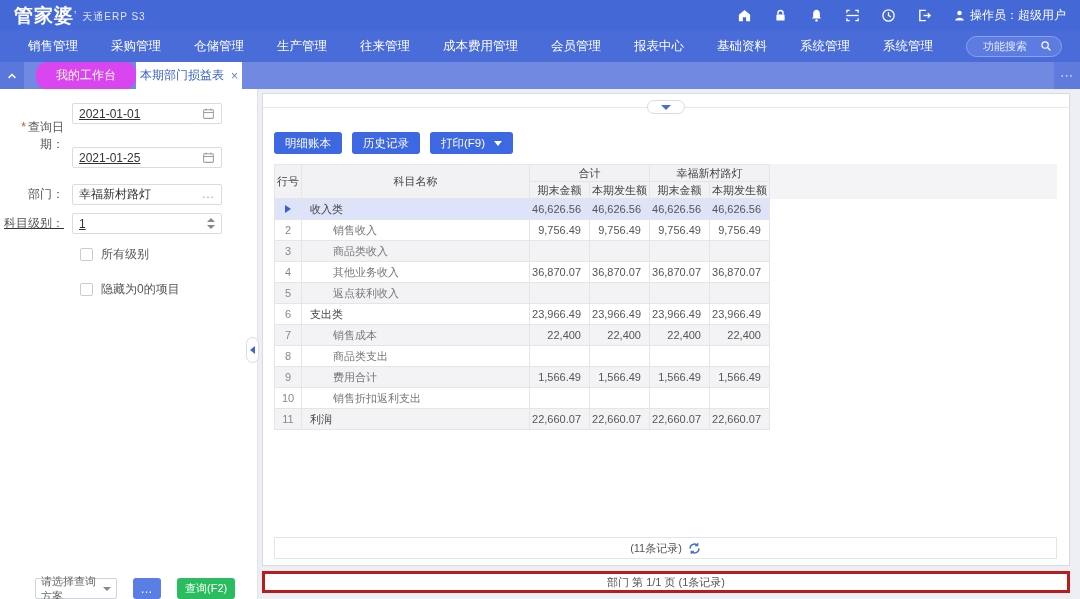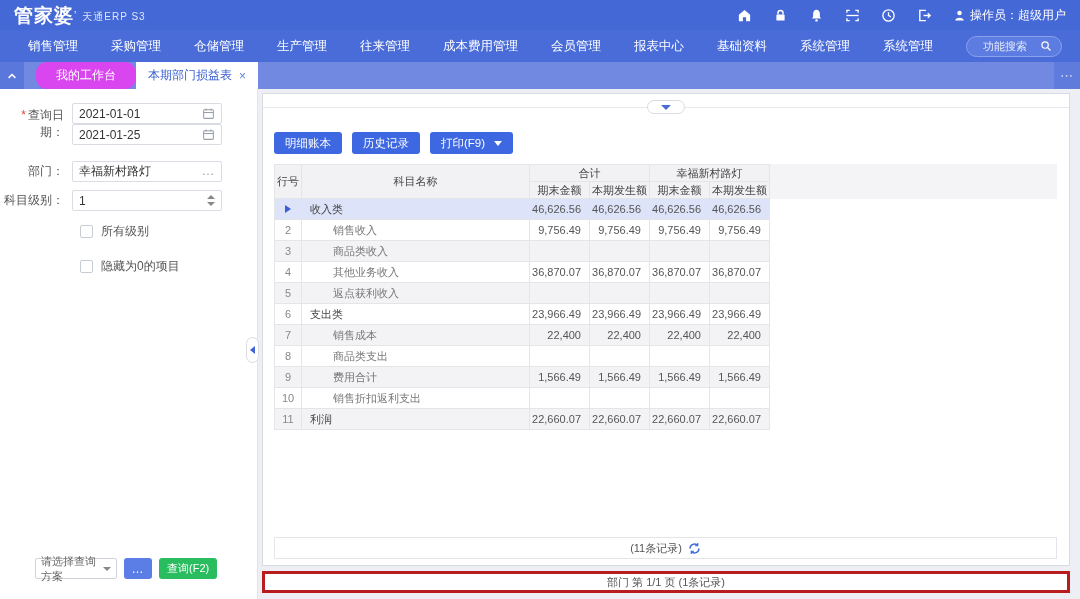--- a/index.html
+++ b/index.html
@@ -23,46 +23,46 @@
   .search-pill { margin-left:auto; width:112px; height:21px; border-radius:11px; background:#5d7ce2; border:1px solid #8ba1ec; display:flex; align-items:center; justify-content:space-between; padding:0 9px 0 16px; cursor:text; }
   .search-pill .ph { font-size:11px; color:#e4eafc; }
   .search-pill svg { width:12px; height:12px; }
 
   
   .tabbar { height:27px; background:#7189e1; display:flex; align-items:stretch; }
   .tab-collapse { width:24px; background:#5a78dc; display:flex; align-items:center; justify-content:center; cursor:pointer; }
   .tab-collapse svg { width:12px; height:12px; }
   .tab { display:flex; align-items:center; padding:0 20px; font-size:12px; color:#fff; cursor:pointer; }
   .tab.inactive { background:#d946ef; margin-left:12px;border-radius:11px; }
-  .tab.active { background:#fff; color:#3a60d2; padding:0 12px; gap:7px; }
+  .tab.active { background:#fff; color:#3a60d2; padding:0 4px; gap:7px; }
   .tab-close { font-size:12px; color:#5f7fd8; cursor:pointer; line-height:1; }
   .tab-more { margin-left:auto; width:26px; background:#5f7cdd; color:#cdd8f7; display:flex; align-items:center; justify-content:center; font-size:13px; letter-spacing:1px; cursor:pointer; }
 
   
   .content { height:510px; display:flex; position:relative; }
 
   
   .left-panel { width:258px; background:#fff; border-right:1px solid #e2e4ea; position:relative; padding-top:14px; flex:none; }
   .f-row { display:flex; align-items:center; margin-bottom:8px; }
   .f-label { width:72px; text-align:right; font-size:12px; color:#555; padding-right:8px; flex:none; }
   .f-label .req { color:#e0483a; margin-right:2px; }
   .input-box { width:150px; height:21px; border:1px solid #d9dce2; border-radius:2px; background:#fff; display:flex; align-items:center; font-size:12px; color:#333; padding:0 6px; position:relative; }
   .input-box input { border:none; outline:none; width:100%; font-size:12px; color:#333; font-family:inherit; background:transparent; }
   .suffix { margin-left:auto; display:flex; align-items:center; color:#999; }
   .cal-icon svg { width:13px; height:13px; }
   .dots { font-size:12px; color:#999; letter-spacing:1px; line-height:0.4; cursor:pointer; }
   .spin { display:flex; flex-direction:column; gap:3px; margin-left:auto; cursor:pointer; }
   .spin i { width:0; height:0; border-left:4px solid transparent; border-right:4px solid transparent; display:block; }
   .spin .up { border-bottom:4px solid #888; }
   .spin .dn { border-top:4px solid #888; }
-  .date-group { display:flex; flex-direction:column; gap:0; }
+  .date-group { display:flex; flex-direction:column; gap:23px;text-decoration:underline; }
   .chk-row { display:flex; align-items:center; gap:8px; margin:12px 0 0 80px; cursor:pointer; }
   .chk-box { width:13px; height:13px; border:1px solid #c7ccd4; border-radius:2px; background:#fff; flex:none; }
   .chk-label { font-size:12px; color:#555; }
-  .left-bottom { position:absolute; bottom:20px; left:35px; display:flex; align-items:center; gap:7px; }
+  .left-bottom { position:absolute; bottom:0; left:35px; display:flex; align-items:center; gap:16px; }
   .scheme-select { width:82px; height:21px; border:1px solid #cfd3da; border-radius:2px; background:#fff; display:flex; align-items:center; justify-content:space-between; padding:0 5px; font-size:11px; color:#666; cursor:pointer; }
   .caret-dn { width:0; height:0; border-left:4px solid transparent; border-right:4px solid transparent; border-top:4px solid #888; }
   .btn-dots { width:28px; height:21px; background:#5b7de6; border-radius:3px; color:#fff; border:none; font-size:12px; letter-spacing:1px; cursor:pointer; line-height:10px; }
   .btn-green { height:21px; background:#2abd5f; border-radius:3px; color:#fff; border:none; font-size:11px; padding:0 8px; cursor:pointer; font-family:inherit; }
 
   
   .side-handle { position:absolute; left:246px; top:248px; width:13px; height:26px; background:#fff; border:1px solid #d9dce2; border-radius:7px; display:flex; align-items:center; justify-content:center; cursor:pointer; z-index:5; }
   .side-handle i { width:0; height:0; border-top:4px solid transparent; border-bottom:4px solid transparent; border-right:5px solid #3f63d4; }
 
   
@@ -225,21 +225,21 @@
     </div>
 
     <div class="f-row" style="margin-top:16px;font-family:Liberation Serif, serif;">
       <span class="f-label">部门：</span>
       <div class="input-box">
         <span>幸福新村路灯</span>
         <span class="suffix dots">…</span>
       </div>
     </div>
 
-    <div class="f-row" style="margin-top:2px;">
+    <div class="f-row" style="margin-top:2px;text-decoration:underline;">
       <span class="f-label">科目级别：</span>
       <div class="input-box">
         <input value="1" style="">
         <span class="spin">
             <i class="up"></i>
             <i class="dn"></i>
           </span>
       </div>
     </div>
 

